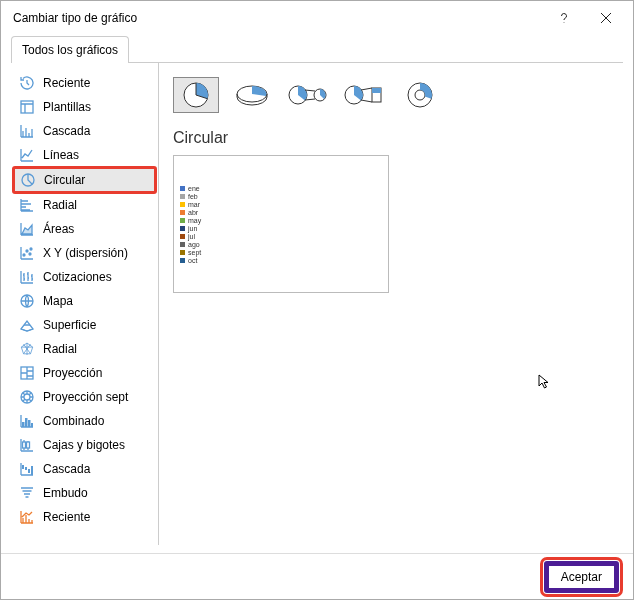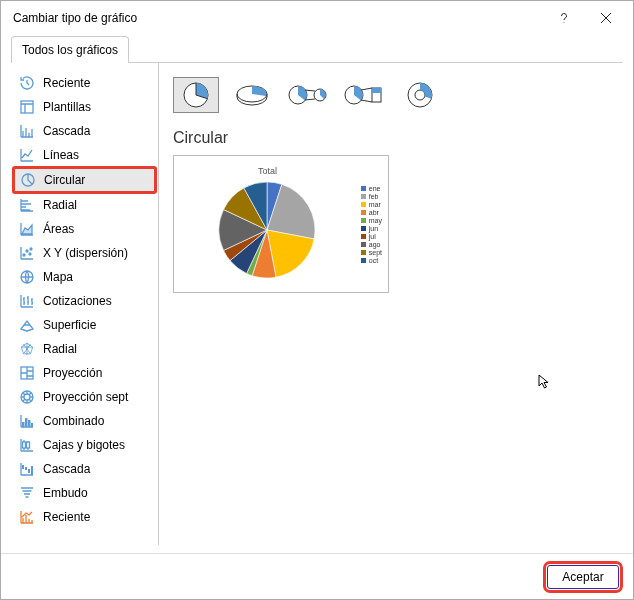--- a/index.html
+++ b/index.html
@@ -55,21 +55,21 @@
   .preview-title { font-size:9px; color:#555; margin-bottom:2px; }
   .legend { display:flex; flex-direction:column; gap:1px; font-size:7px; color:#333; }
   .legend-item { display:flex; align-items:center; gap:3px; }
   .legend-sw { width:5px; height:5px; }
   .footer {
     height: 46px; display:flex; justify-content:flex-end; align-items:center;
     gap:8px; padding: 0 14px; border-top:1px solid #ddd;
   }
   .btn {
     min-width:72px; padding: 4px 12px; font-size:12px; background:#fff;
-    border:1px solid #4c1d95; border-radius:3px;
+    border:5px solid #4c1d95; border-radius:3px;
   }
   .btn.accept-hl { outline: 3px solid #e83c2e; outline-offset: 1px; }
   .cursor {
     position:absolute; width:16px; height:16px; pointer-events:none;
   }
 </style>
 </head>
 <body>
 
 <div class="window">
@@ -165,33 +165,33 @@
               <circle cx="8" cy="6" r="1" fill="#5b9bd5"></circle>
               <circle cx="11" cy="9" r="1" fill="#5b9bd5"></circle>
               <circle cx="12" cy="4" r="1" fill="#5b9bd5"></circle>
             </svg>
           </span>
         <span>X Y (dispersión)</span>
       </div>
       <div class="side-item">
         <span class="side-icon">
             <svg viewBox="0 0 16 16">
+              <path d="M2 14V2M2 14h12M5 4v8M5 6h-1M5 10h1M9 3v9M9 5h-1M9 9h1M13 5v7M13 7h-1M13 10h1"></path>
+            </svg>
+          </span>
+        <span>Cotizaciones</span>
+      </div>
+      <div class="side-item">
+        <span class="side-icon">
+            <svg viewBox="0 0 16 16">
               <circle cx="8" cy="8" r="6"></circle>
               <path d="M2 8h12M8 2c2 3 2 9 0 12M8 2c-2 3-2 9 0 12"></path>
             </svg>
           </span>
         <span>Mapa</span>
-      </div>
-      <div class="side-item">
-        <span class="side-icon">
-            <svg viewBox="0 0 16 16">
-              <path d="M2 14V2M2 14h12M5 4v8M5 6h-1M5 10h1M9 3v9M9 5h-1M9 9h1M13 5v7M13 7h-1M13 10h1"></path>
-            </svg>
-          </span>
-        <span>Cotizaciones</span>
       </div>
       <div class="side-item">
         <span class="side-icon">
             <svg viewBox="0 0 16 16">
               <path d="M2 12l6-8 6 8-6 2-6-2z"></path>
               <path d="M2 12l6 2M14 12l-6 2M5 8h6"></path>
             </svg>
           </span>
         <span>Superficie</span>
       </div>
@@ -314,35 +314,20 @@
               <circle cx="17" cy="15" r="12" fill="#fff" stroke="#333"></circle>
               <circle cx="17" cy="15" r="5" fill="#fff" stroke="#333"></circle>
               <path d="M17 3 A12 12 0 0 1 28.4 18.7 L21.8 16.5 A5 5 0 0 0 17 10 Z" fill="#5b9bd5"></path>
             </svg>
         </div>
       </div>
 
       <div class="section-title">Circular</div>
 
       <div class="preview">
-        <div class="preview-inner">
-          <div class="preview-title">Total</div>
-          <svg id="pie-svg" width="110" height="104" viewBox="-52 -52 104 104">
-              <path d="M0 0 L2.9391523179536475e-15 -48 A48 48 0 0 1 14.832815729997478 -45.65071278216737 Z" fill="#4472c4" stroke="#fff" stroke-width="0.6"></path>
-              <path d="M0 0 L14.832815729997478 -45.65071278216737 A48 48 0 0 1 47.14978803497706 8.994303100114784 Z" fill="#a5a5a5" stroke="#fff" stroke-width="0.6"></path>
-              <path d="M0 0 L47.14978803497706 8.994303100114784 A48 48 0 0 1 8.994303100114788 47.14978803497705 Z" fill="#ffc000" stroke="#fff" stroke-width="0.6"></path>
-              <path d="M0 0 L8.994303100114788 47.14978803497705 A48 48 0 0 1 -14.832815729997472 45.650712782167375 Z" fill="#ed7d31" stroke="#fff" stroke-width="0.6"></path>
-              <path d="M0 0 L-14.832815729997472 45.650712782167375 A48 48 0 0 1 -20.43740599512349 43.43169851836893 Z" fill="#70ad47" stroke="#fff" stroke-width="0.6"></path>
-              <path d="M0 0 L-20.43740599512349 43.43169851836893 A48 48 0 0 1 -36.98463565323789 30.596351507937097 Z" fill="#264478" stroke="#fff" stroke-width="0.6"></path>
-              <path d="M0 0 L-36.98463565323789 30.596351507937097 A48 48 0 0 1 -43.43169851836894 20.43740599512348 Z" fill="#9e480e" stroke="#fff" stroke-width="0.6"></path>
-              <path d="M0 0 L-43.43169851836894 20.43740599512348 A48 48 0 0 1 -43.43169851836893 -20.437405995123488 Z" fill="#636363" stroke="#fff" stroke-width="0.6"></path>
-              <path d="M0 0 L-43.43169851836893 -20.437405995123488 A48 48 0 0 1 -23.124176356882334 -42.062720642105454 Z" fill="#997300" stroke="#fff" stroke-width="0.6"></path>
-              <path d="M0 0 L-23.124176356882334 -42.062720642105454 A48 48 0 0 1 -8.817456953860943e-15 -48 Z" fill="#255e91" stroke="#fff" stroke-width="0.6"></path>
-            </svg>
-        </div>
         <div class="legend" id="legend">
             <div class="legend-item">
               <span class="legend-sw" style="background: rgb(68, 114, 196);"></span>
               <span>ene</span>
             </div>
             <div class="legend-item">
               <span class="legend-sw" style="background: rgb(165, 165, 165);"></span>
               <span>feb</span>
             </div>
             <div class="legend-item">

